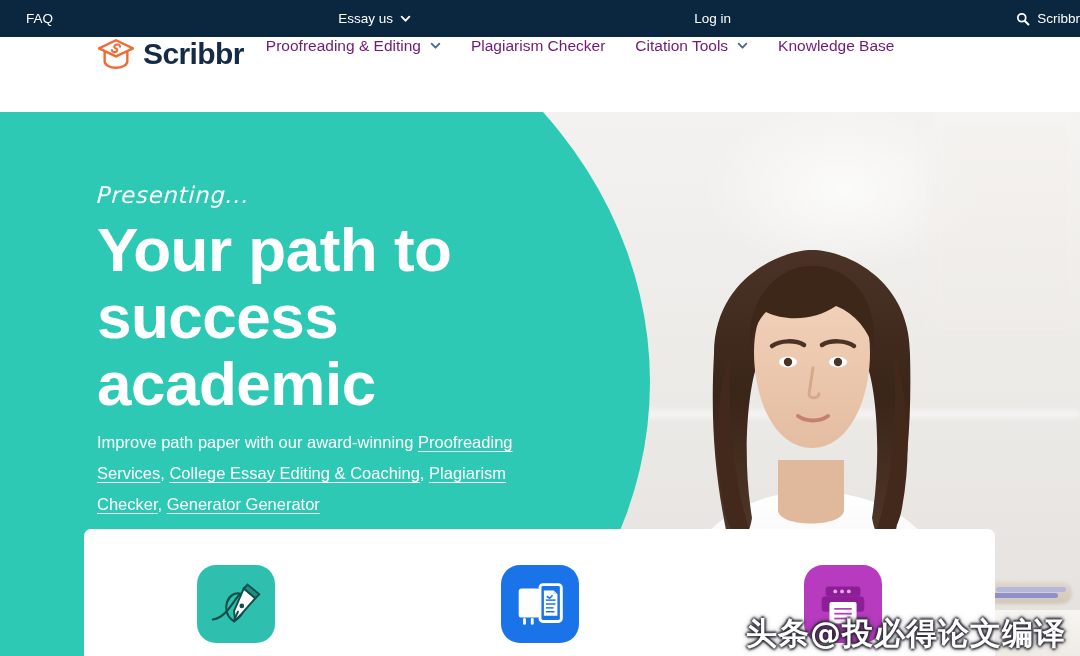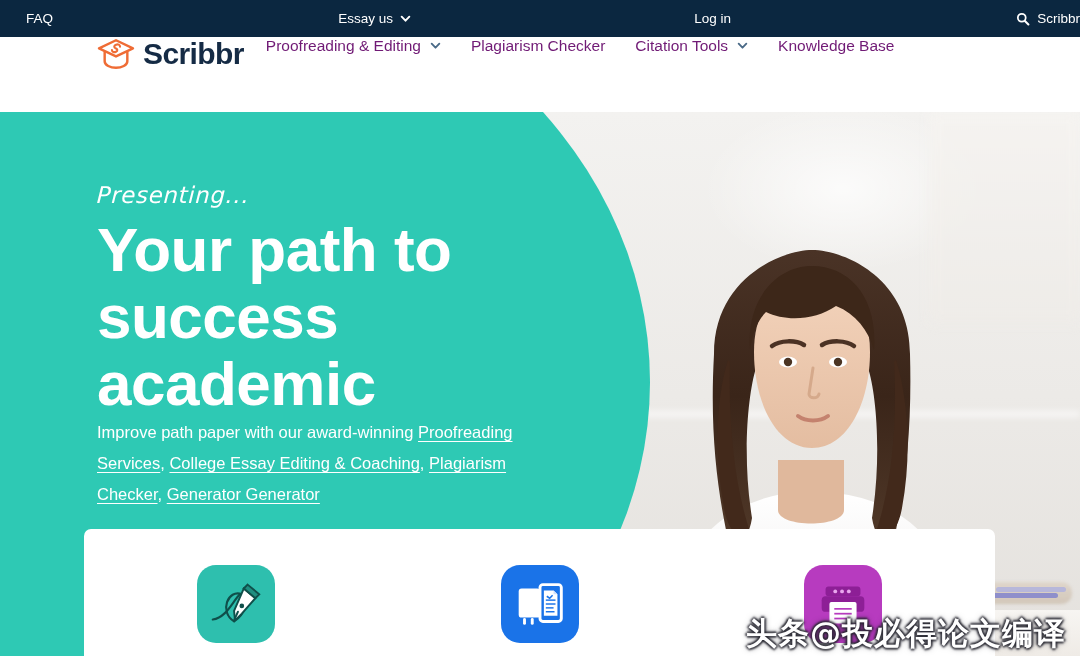--- a/index.html
+++ b/index.html
@@ -156,21 +156,21 @@
     letter-spacing: 0.6px;
     margin-bottom: 8px;
     transform: skewX(-3deg);
   }
   .headline {
     color: #ffffff;
     font-size: 62px;
     line-height: 67px;
     font-weight: bold;
     letter-spacing: -0.5px;
-    margin-bottom: 0;
+    margin-bottom: 10px;
   }
   .subtitle {
     color: #ffffff;
     font-size: 16.5px;
     line-height: 31px;
   }
   .subtitle a {
     color: #ffffff;
     text-decoration: underline;
     text-underline-offset: 3px;

